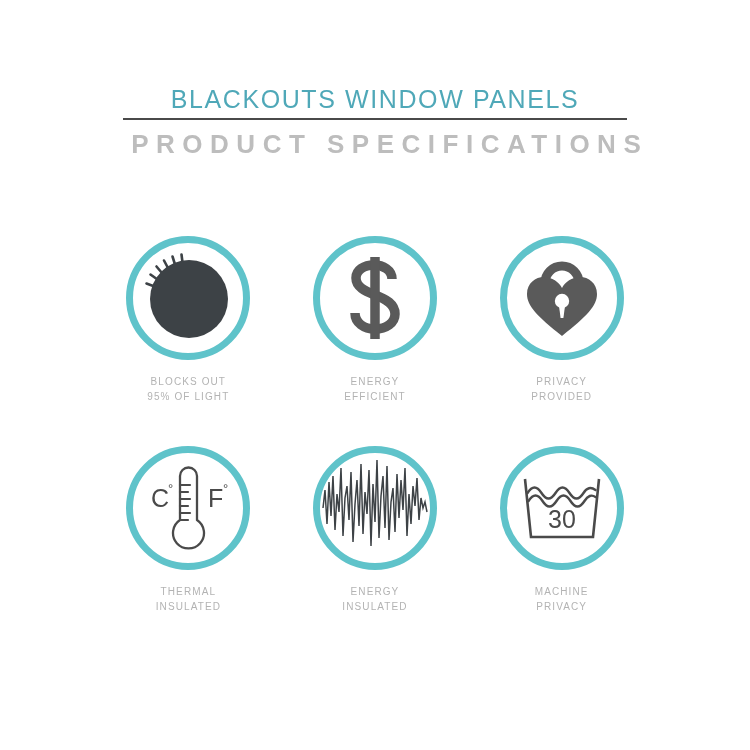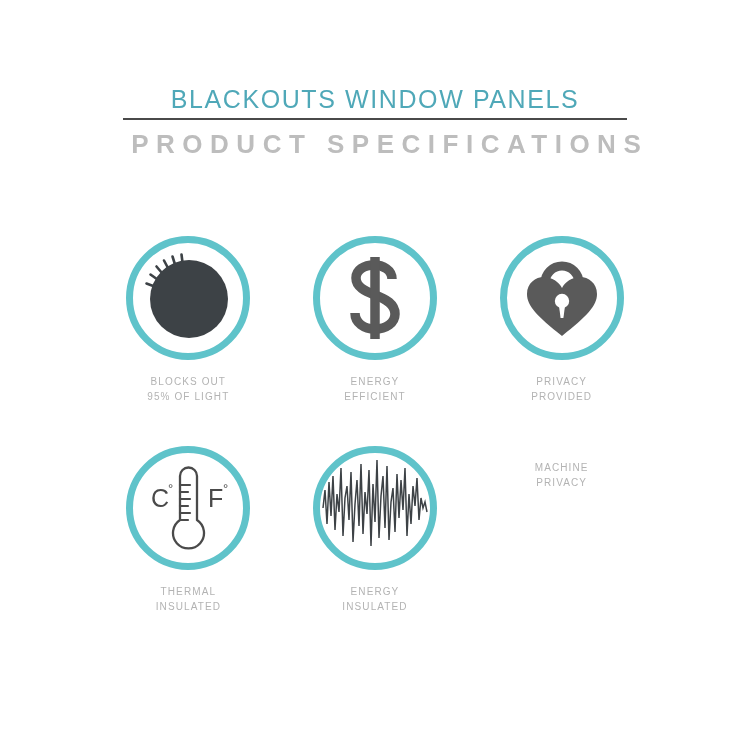--- a/index.html
+++ b/index.html
@@ -221,20 +221,32 @@
           </svg>
         </span>
       </div>
       <div class="caption">
         <div>ENERGY</div>
         <div>INSULATED</div>
       </div>
     </div>
 
     <div class="cell">
+      <div class="circle">
+        <span>
+          <svg width="86" height="74" viewBox="0 0 86 74">
+
+            <path d="M6 8 L12 66 L74 66 L80 8" fill="none" stroke="#4a4a4a" stroke-width="2.6" stroke-linejoin="miter"></path>
+
+            <path d="M8.5 22 q7 -11 14 0 q7 11 14 0 q7 -11 14 0 q7 11 14 0 q5 -8 12 -3" fill="none" stroke="#4a4a4a" stroke-width="2.4" stroke-linecap="round"></path>
+            <path d="M9.5 30 q7 -11 14 0 q7 11 14 0 q7 -11 14 0 q7 11 14 0 q5 -8 11 -4" fill="none" stroke="#4a4a4a" stroke-width="2.4" stroke-linecap="round"></path>
+            <text x="43" y="57" text-anchor="middle" font-family="'Liberation Sans', sans-serif" font-size="25" fill="#4a4a4a">30</text>
+          </svg>
+        </span>
+      </div>
       <div class="caption">
         <div>MACHINE</div>
         <div>PRIVACY</div>
       </div>
     </div>
 
   </div>
 </div>
 
 </body></html>

